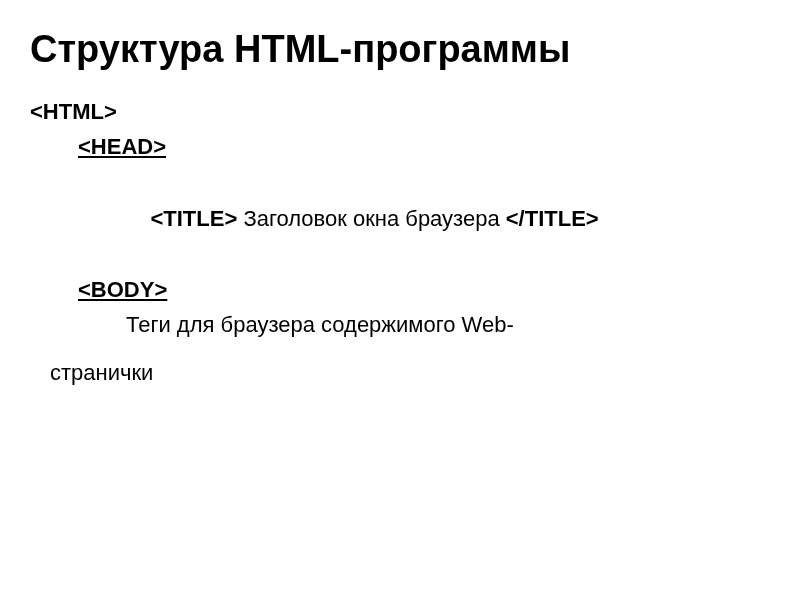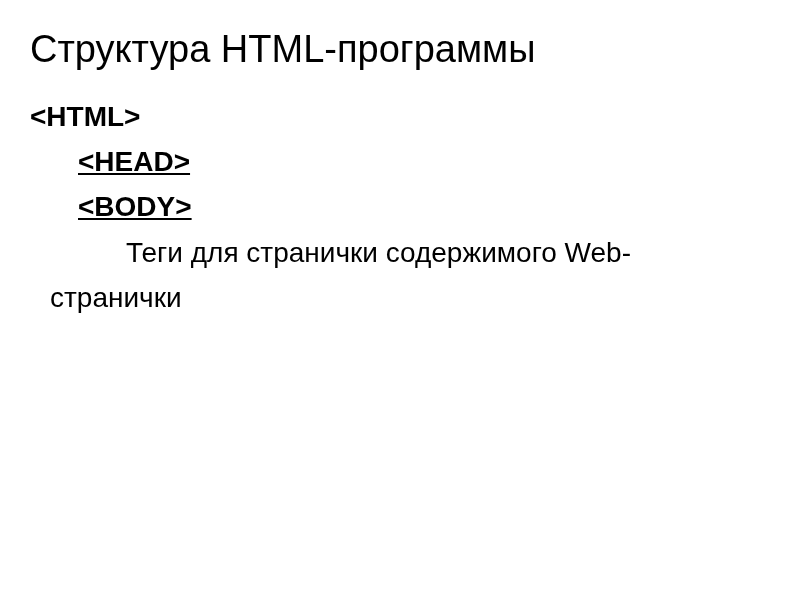--- a/index.html
+++ b/index.html
@@ -11,43 +11,46 @@
       width: 800px;
       height: 600px;
       background: #ffffff;
       font-family: Arial, "Helvetica Neue", Helvetica, sans-serif;
       padding: 28px 30px;
       color: #000000;
       overflow: hidden;
     }
     .slide-title {
       font-size: 38px;
-      font-weight: normal;
+      font-weight: bold;
       margin-bottom: 22px;
       line-height: 1.15;
     }
     .code-block {
-      font-size: 28px;
+      font-size: 22px;
       line-height: 1.62;
     }
     .code-line {
       white-space: pre;
     }
     .bold {
       font-weight: bold;
     }
     .indent-0 { padding-left: 0; }
     .indent-1 { padding-left: 48px; text-decoration: underline; }
     .indent-2 { padding-left: 96px; }
-    .wrap-continue { padding-left: 20px; }
+    .wrap-continue { padding-left: 20px; margin-top: 12px; }
   </style>
 </head>
 <body>
 
 <h1 class="slide-title">Структура HTML-программы</h1>
 
 <div class="code-block">
   <div class="code-line indent-0 bold">&lt;HTML&gt;</div>
   <div class="code-line indent-1 bold">&lt;HEAD&gt;</div>
+  <div class="code-line indent-2">
+    <span class="bold">&lt;TITLE&gt; </span><span>Заголовок окна браузера </span><span class="bold">&lt;/TITLE&gt;</span>
+  </div>
   <div class="code-line indent-1 bold">&lt;BODY&gt;</div>
-  <div class="code-line indent-2">Теги для странички содержимого Web-</div>
+  <div class="code-line indent-2">Теги для браузера содержимого Web-</div>
   <div class="code-line wrap-continue">странички</div>
 </div>
 
 </body></html>

